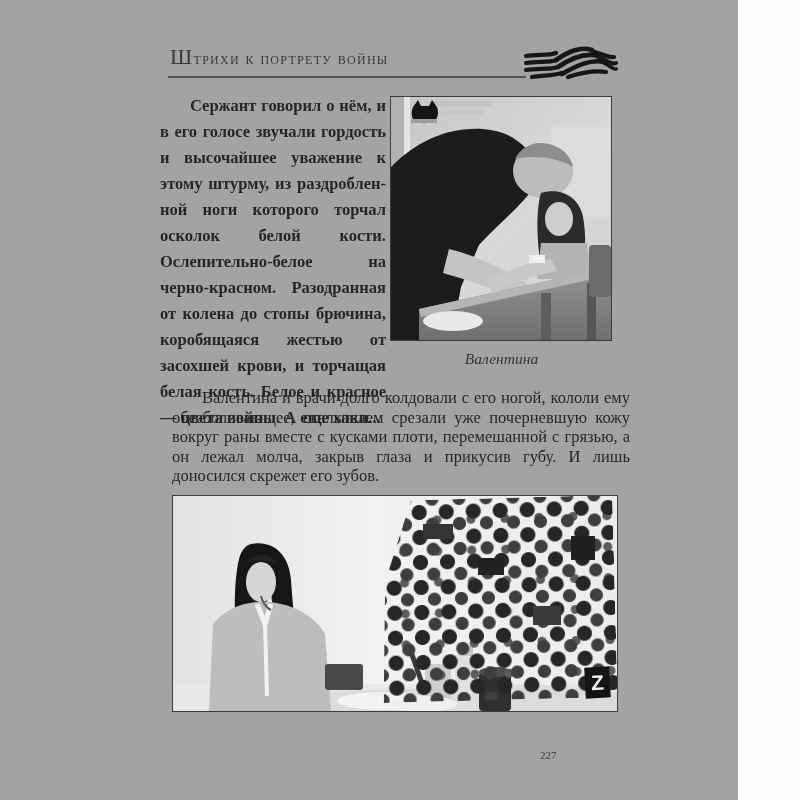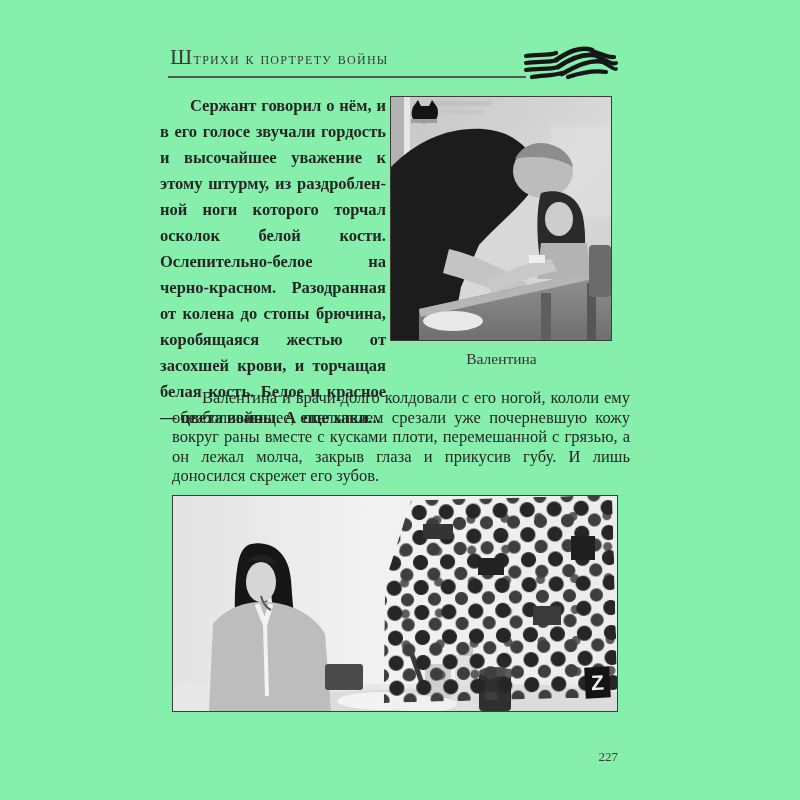--- a/index.html
+++ b/index.html
@@ -3,21 +3,21 @@
 <meta charset="utf-8">
 <style>
   html,body{margin:0;padding:0;}
   body{
     width:800px;height:800px;
     background:#fcfcfc;
     font-family:"Liberation Serif","DejaVu Serif",serif;
     color:#242424;
     overflow:hidden;
   }
-  .page{position:relative;width:800px;height:800px;background:#86efac;}
+  .page{position:relative;width:738px;height:800px;background:#a3a3a3;}
 
   
   .header-title{
     position:absolute;left:170px;top:44px;width:360px;
     font-variant:small-caps;
     font-size:17px;letter-spacing:1.3px;color:#3a3a3a;
   }
   .header-title::first-letter{font-size:22px;}
   .header-rule{
     position:absolute;left:168px;top:76px;width:358px;height:2px;
@@ -49,21 +49,21 @@
     display:block;position:relative;
     border:1.5px solid #3c3c3c;
     background:#dedede;
     overflow:hidden;
   }
   .photo1{width:220px;height:243px;}
   .photo2{width:444px;height:215px;}
   .photo svg{display:block;}
   .caption{
     margin-top:9px;width:100%;
-    text-align:center;
+    text-align:center;font-style:italic;
     font-size:15.5px;color:#333;
   }
 
   
   .patch-wall{
     position:absolute;left:208px;top:2px;width:234px;height:202px;
     background:
       radial-gradient(circle, #262626 7px, rgba(0,0,0,0) 8px) 0 0/27px 25px,
       radial-gradient(circle, #3e3e3e 6px, rgba(0,0,0,0) 7px) 13px 12px/27px 25px,
       radial-gradient(circle, #5b5b5b 4px, rgba(0,0,0,0) 5px) 7px 5px/34px 31px;
@@ -79,21 +79,21 @@
     position:absolute;right:7px;bottom:13px;width:25px;height:31px;
     background:#141414;color:#f2f2f2;
     display:flex;align-items:center;justify-content:center;
     font-family:"Liberation Sans",sans-serif;font-weight:bold;font-size:21px;
     transform:rotate(-3deg);
   }
 
   
   .page-num{
     position:absolute;left:540px;top:749px;width:78px;
-    text-align:right;font-size:13px;color:#3a3a3a;
+    font-size:11px;color:#3a3a3a;
   }
 </style>
 </head>
 <body>
 
 <div class="page">
 
   <div class="header-title">Штрихи к портрету войны</div>
   <div class="header-rule"></div>
 

